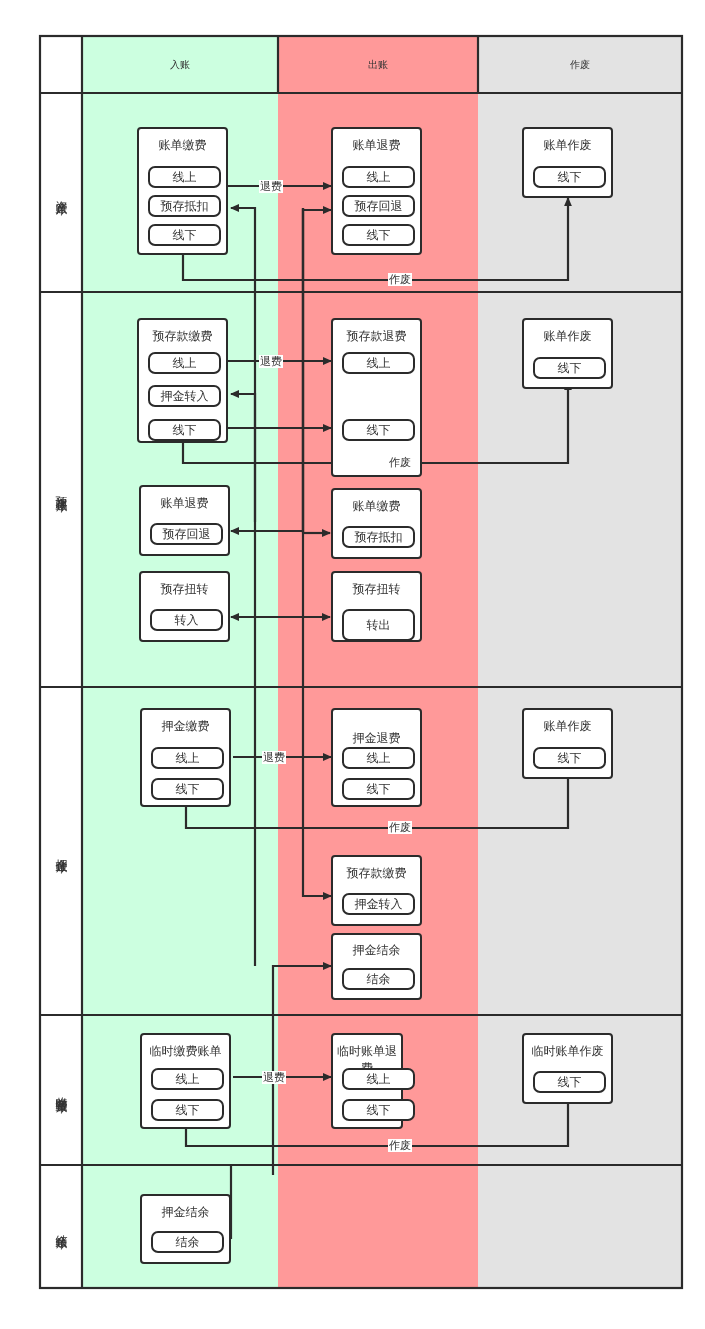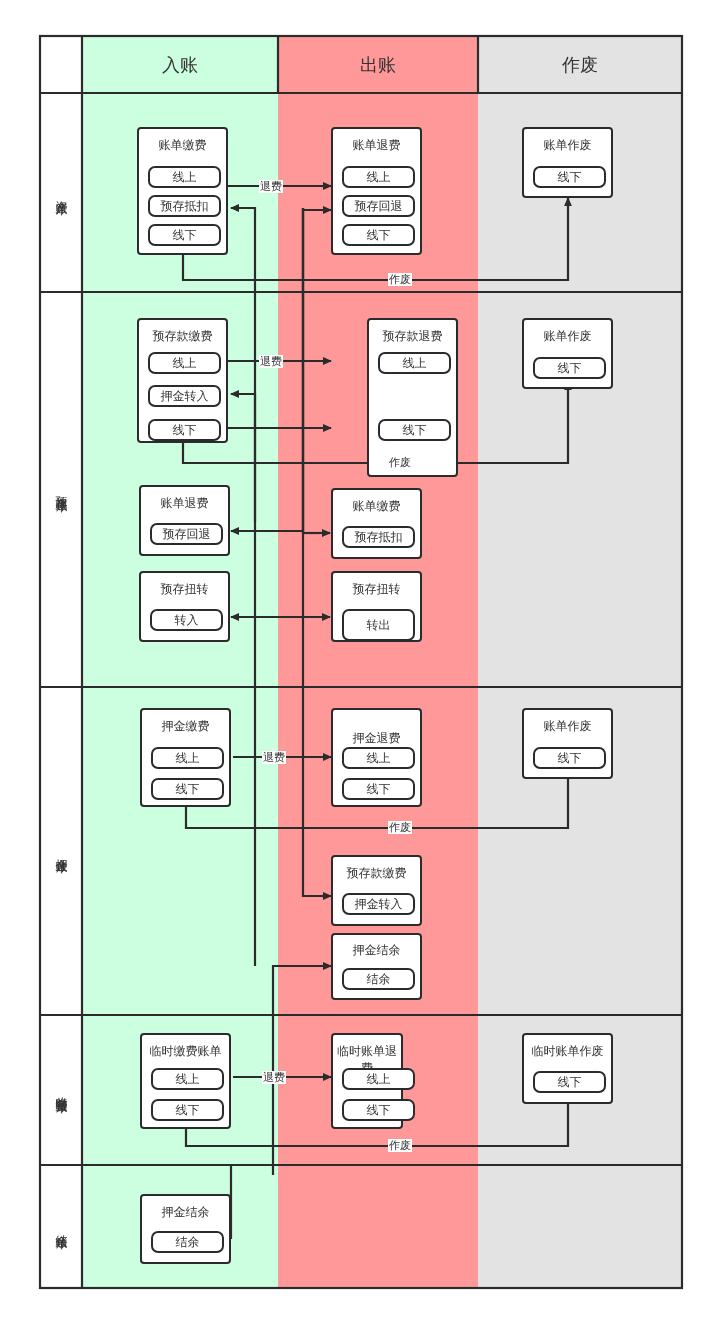--- a/index.html
+++ b/index.html
@@ -7,21 +7,21 @@
   #stage{position:relative;width:705px;height:1329px;overflow:hidden;background:#fff;}
   #svgroot{position:absolute;left:0;top:0;width:705px;height:1329px;}
   
   .grp{position:absolute;background:#ffffff;border:2px solid #2b2b2b;border-radius:4px;box-sizing:border-box;}
   .grp-title{position:absolute;left:0;right:0;text-align:center;font-size:12px;color:#333;}
   .chip{position:absolute;background:#ffffff;border:2px solid #2b2b2b;border-radius:7px;box-sizing:border-box;
         font-size:12px;color:#333;display:flex;align-items:center;justify-content:center;}
   
   .rowhead{position:absolute;display:flex;align-items:center;justify-content:center;}
   .rowhead span{writing-mode:vertical-rl;font-size:12px;color:#333;letter-spacing:1px;}
-  .colhead{position:absolute;display:flex;align-items:center;justify-content:center;font-size:18px;color:#333;}
+  .colhead{position:absolute;display:flex;align-items:center;justify-content:center;font-size:10px;color:#333;}
   .edgelabel{position:absolute;background:#ffffff;font-size:11px;color:#333;padding:0 1px;line-height:13px;white-space:nowrap;}
 </style>
 </head>
 <body>
 
 <div id="stage">
 
   <svg id="svgroot" viewBox="0 0 705 1329">
     <defs>
       <marker id="ah" markerWidth="9" markerHeight="9" refX="8" refY="4.5" orient="auto" markerUnits="userSpaceOnUse">
@@ -122,21 +122,21 @@
   </div>
   <div class="edgelabel" style="left:259px;top:180px;">退费</div>
   <div class="edgelabel" style="left:388px;top:273px;">作废</div>
 
   <div class="grp" style="left:137px;top:318px;width:91px;height:125px;">
     <div class="grp-title" style="top:8px;">预存款缴费</div>
     <div class="chip" style="left:9px;top:32px;width:73px;height:22px;">线上</div>
     <div class="chip" style="left:9px;top:65px;width:73px;height:22px;">押金转入</div>
     <div class="chip" style="left:9px;top:99px;width:73px;height:22px;">线下</div>
   </div>
-  <div class="grp" style="left:331px;top:318px;width:91px;height:159px;margin-left:36px;">
+  <div class="grp" style="left:331px;top:318px;width:91px;height:159px;">
     <div class="grp-title" style="top:8px;">预存款退费</div>
     <div class="chip" style="left:9px;top:32px;width:73px;height:22px;">线上</div>
     <div class="chip" style="left:9px;top:99px;width:73px;height:22px;">线下</div>
   </div>
   <div class="grp" style="left:522px;top:318px;width:91px;height:71px;">
     <div class="grp-title" style="top:8px;">账单作废</div>
     <div class="chip" style="left:9px;top:37px;width:73px;height:22px;">线下</div>
   </div>
   <div class="edgelabel" style="left:259px;top:355px;">退费</div>
   <div class="edgelabel" style="left:388px;top:456px;">作废</div>

